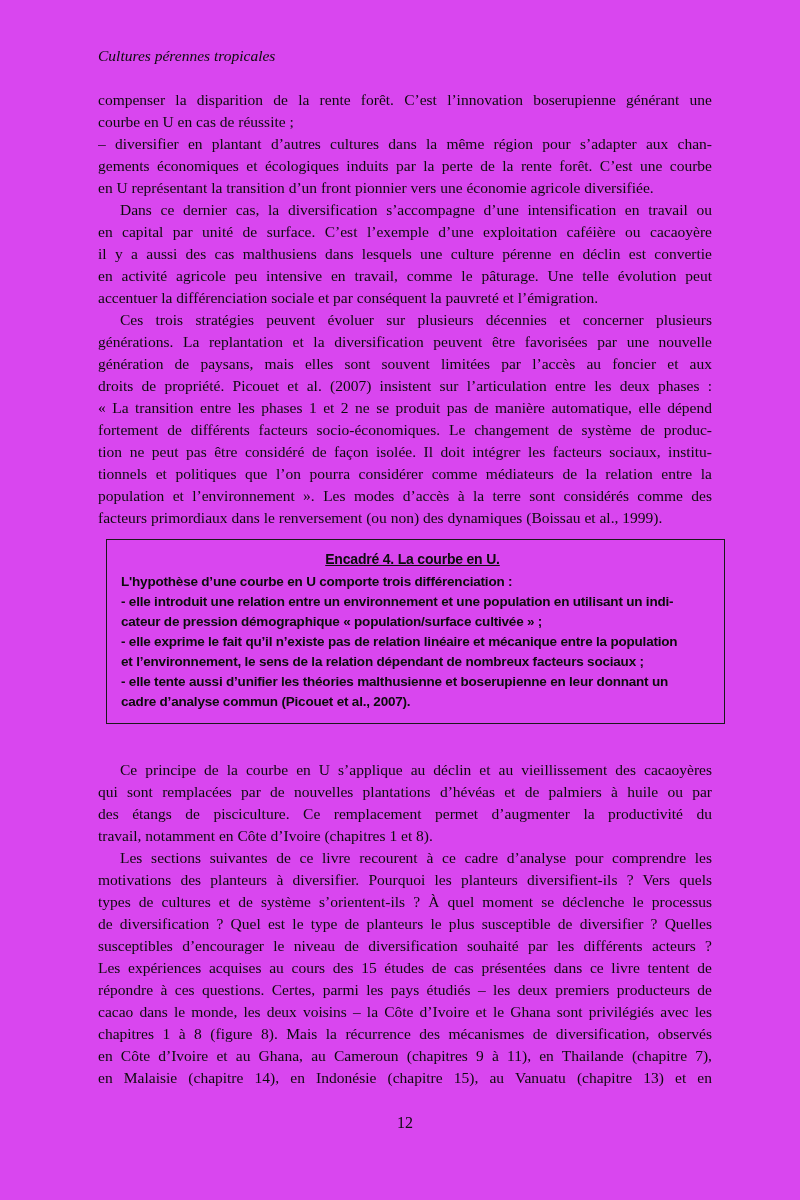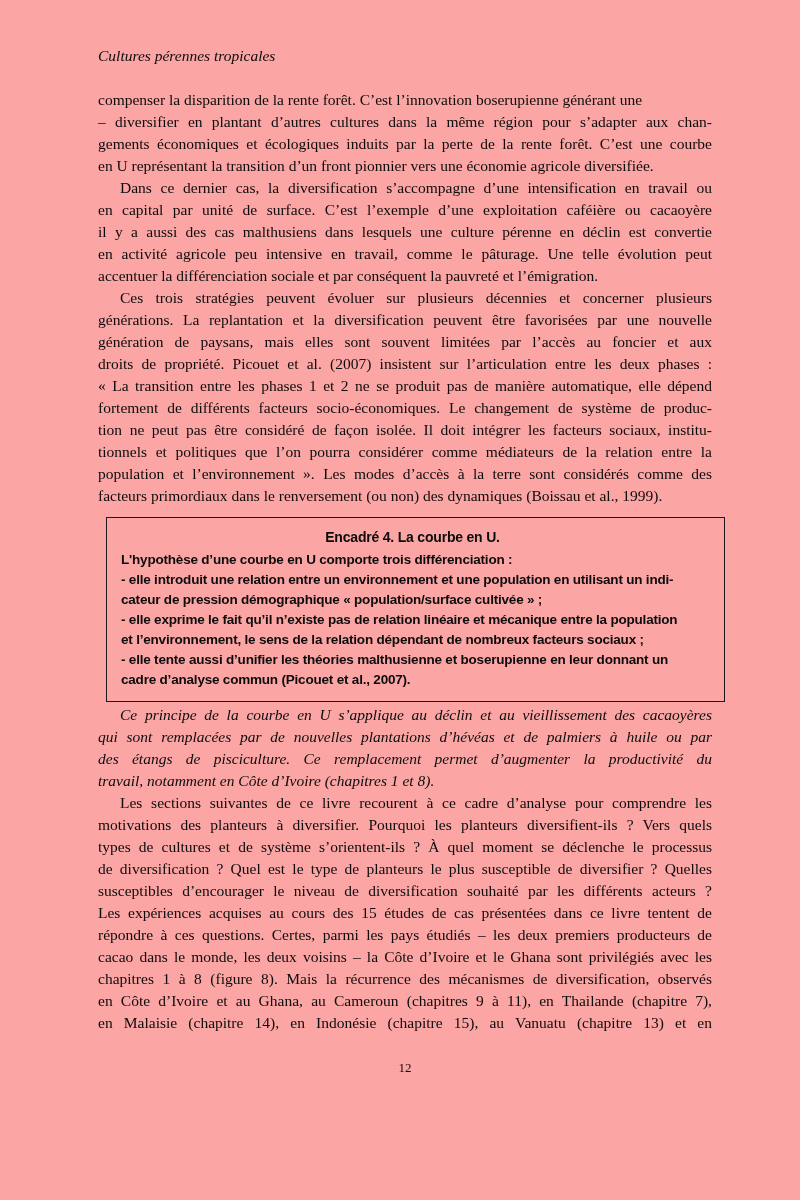--- a/index.html
+++ b/index.html
@@ -6,21 +6,21 @@
   html, body {
     margin: 0;
     padding: 0;
     background: #ffffff;
     color: #0c0c0c;
   }
   .page {
     position: relative;
     width: 800px;
     height: 1200px;
-    background: #fca5a5;
+    background: #d946ef;
     overflow: hidden;
     font-family: "Liberation Serif", "DejaVu Serif", serif;
   }
   .column {
     position: absolute;
     left: 98px;
     top: 46px;
     width: 614px;
   }
   .running-header {
@@ -54,47 +54,49 @@
     font-family: "Liberation Sans", "DejaVu Sans", sans-serif;
     font-weight: 700;
     font-size: 13.5px;
     letter-spacing: -0.2px;
   }
   .encadre-title {
     text-align: center;
     font-size: 14px;
     line-height: 20px;
     margin-bottom: 3px;
+    text-decoration: underline;
   }
   .encadre .line {
     line-height: 20px;
     white-space: nowrap;
     overflow: hidden;
     text-align: left;
   }
-  .after-box { margin-top: 2px; font-style: italic; }
+  .after-box { margin-top: 35px; }
   .page-number {
     margin-top: 24px;
     text-align: center;
-    font-size: 13px;
+    font-size: 16px;
     line-height: 20px;
   }
 </style>
 </head>
 <body>
 
 <div class="page">
   <div class="column">
 
     <div class="running-header">Cultures pérennes tropicales</div>
 
     <div class="bodytext">
 
       <div class="para">
           <div class="line">compenser la disparition de la rente forêt. C’est l’innovation boserupienne générant une</div>
+          <div class="line">courbe en U en cas de réussite ;</div>
         </div>
 
       <div class="para">
           <div class="line">–  diversifier en plantant d’autres cultures dans la même région pour s’adapter aux chan-</div>
           <div class="line">gements économiques et écologiques induits par la perte de la rente forêt. C’est une courbe</div>
           <div class="line">en U représentant la transition d’un front pionnier vers une économie agricole diversifiée.</div>
         </div>
 
       <div class="para">
           <div class="line ind">Dans ce dernier cas, la diversification s’accompagne d’une intensification en travail ou</div>

